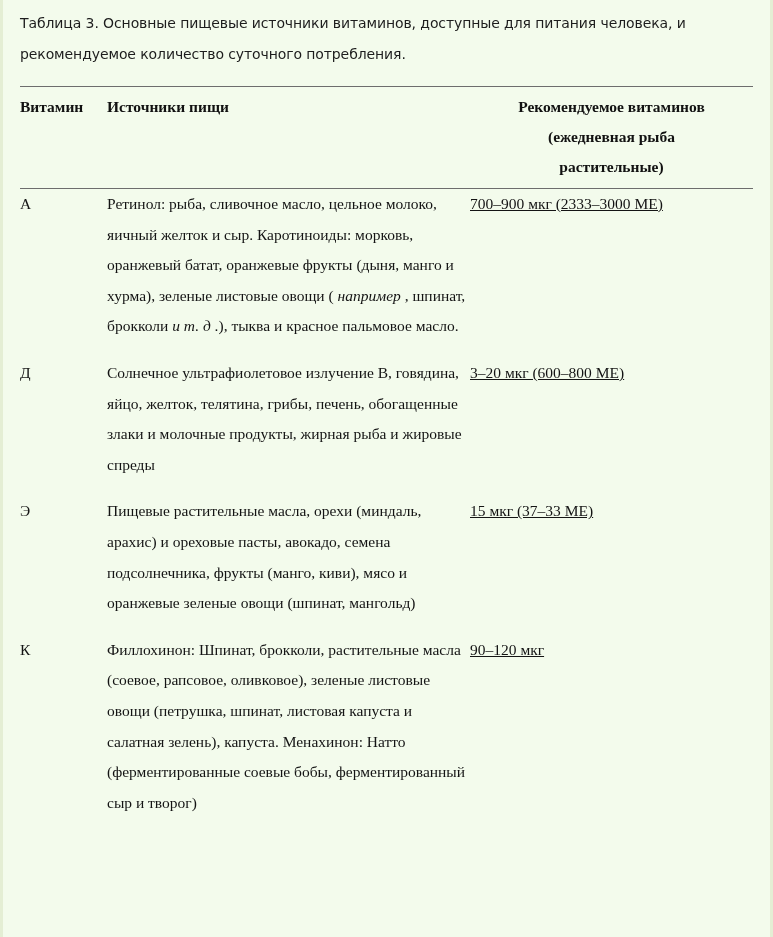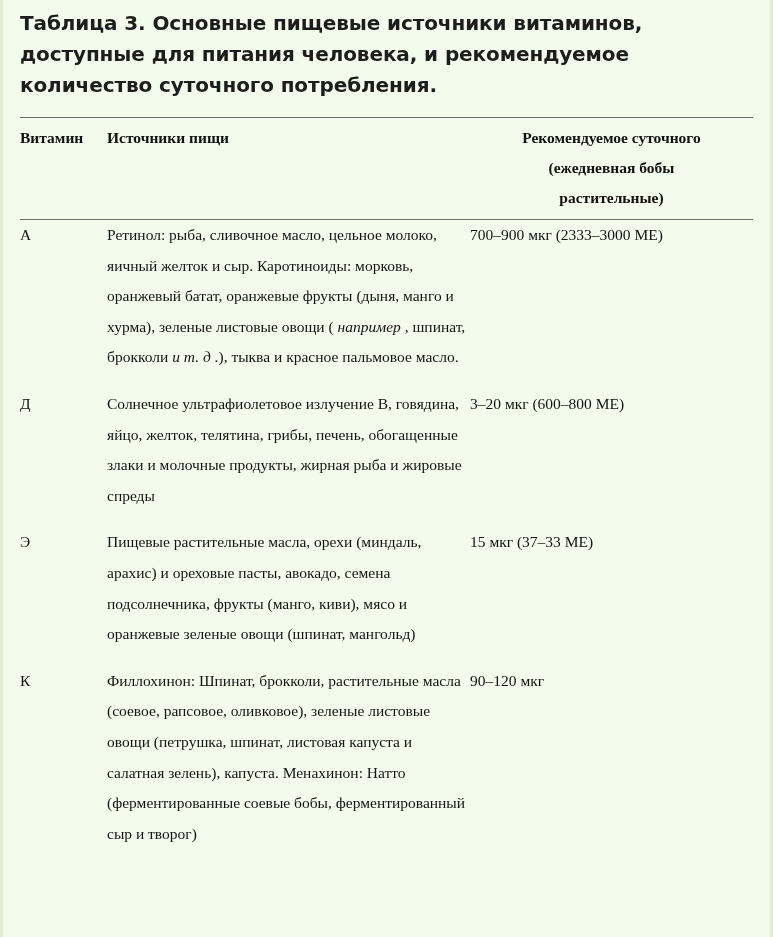--- a/index.html
+++ b/index.html
@@ -26,28 +26,27 @@
     border-right: 3px solid #e4eed4;
     background: #f3fbec;
   }
   .inner {
     padding: 0 20px 0 17px;
   }
 
   
   .caption {
     font-family: "DejaVu Sans", "Liberation Sans", sans-serif;
-    font-size: 20px;
+    font-size: 14px;
     line-height: 31px;
     color: #1d1d1d;
     letter-spacing: -0.1px;
     padding-top: 8px;
     padding-right: 34px;
     margin: 0;
-    font-weight: bold;
   }
 
   
   .tbl {
     width: 733px;
     border-collapse: collapse;
     table-layout: fixed;
     margin-top: 16px;
     font-family: "Liberation Serif", "DejaVu Serif", serif;
   }
@@ -93,20 +92,21 @@
   td.c-src {
     width: 363px;
     padding-top: 10px;
     padding-right: 16px;
     margin-top: 28px;
   }
   td.c-amt {
     width: 283px;
     padding-top: 10px;
     white-space: nowrap;
+    text-decoration: underline;
   }
   tbody tr.spacer td {
     height: 16px;
     padding: 0;
     line-height: 0;
     font-size: 0;
   }
   .it { font-style: italic; }
 </style>
 </head>
@@ -116,22 +116,22 @@
   <div class="inner">
 
     <p class="caption">Таблица 3. Основные пищевые источники витаминов, доступные для питания человека, и рекомендуемое количество суточного потребления.</p>
 
     <table class="tbl">
       <thead>
         <tr>
           <th class="c-vit">Витамин</th>
           <th class="c-src">Источники пищи</th>
           <th class="c-amt">
-            <span>Рекомендуемое суточного</span><br>
-            <span>(ежедневная бобы</span><br>
+            <span>Рекомендуемое витаминов</span><br>
+            <span>(ежедневная рыба</span><br>
             <span>растительные)</span>
           </th>
         </tr>
       </thead>
       <tbody>
 
         <tr>
           <td class="c-vit">А</td>
           <td class="c-src"><span>Ретинол: рыба, сливочное масло, цельное молоко, яичный желток и сыр. Каротиноиды: морковь, оранжевый батат, оранжевые фрукты (дыня, манго и хурма), зеленые листовые овощи ( </span><span class="it">например</span><span> , шпинат, брокколи </span><span class="it">и т. д</span><span> .), тыква и красное пальмовое масло.</span></td>
           <td class="c-amt">700–900 мкг (2333–3000 МЕ)</td>

